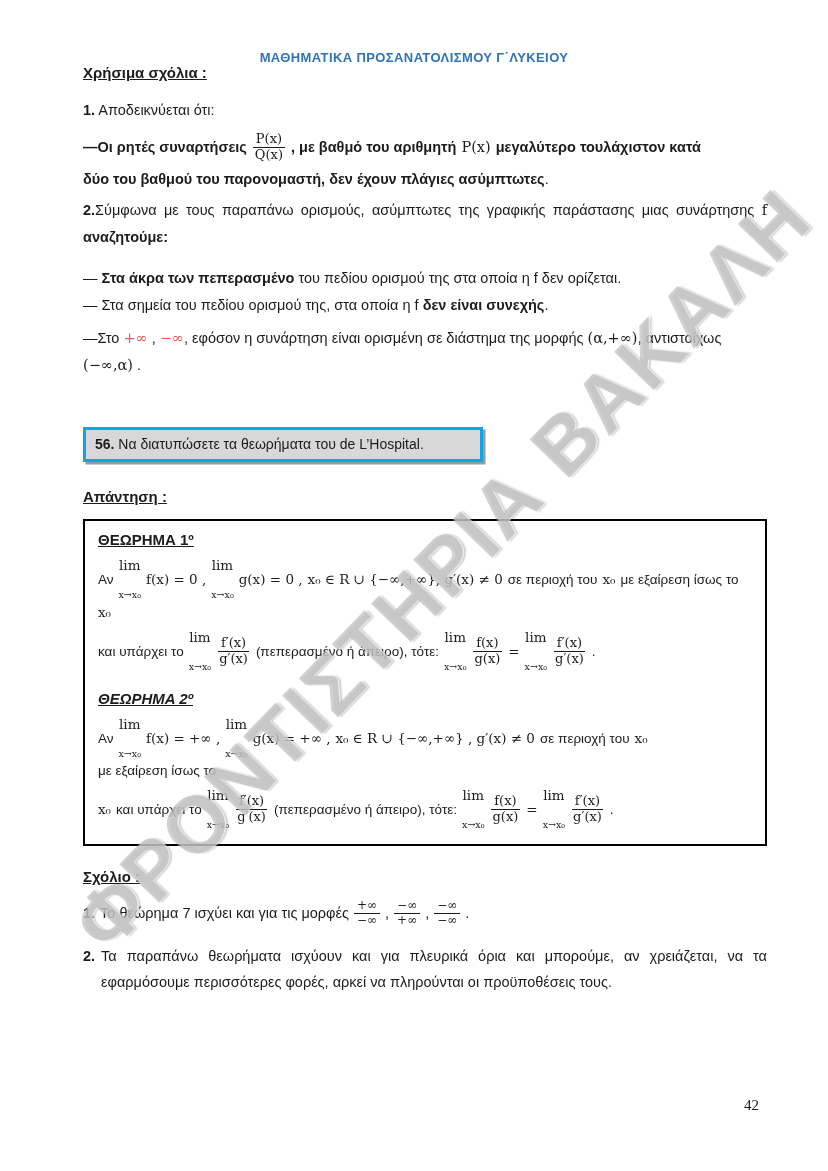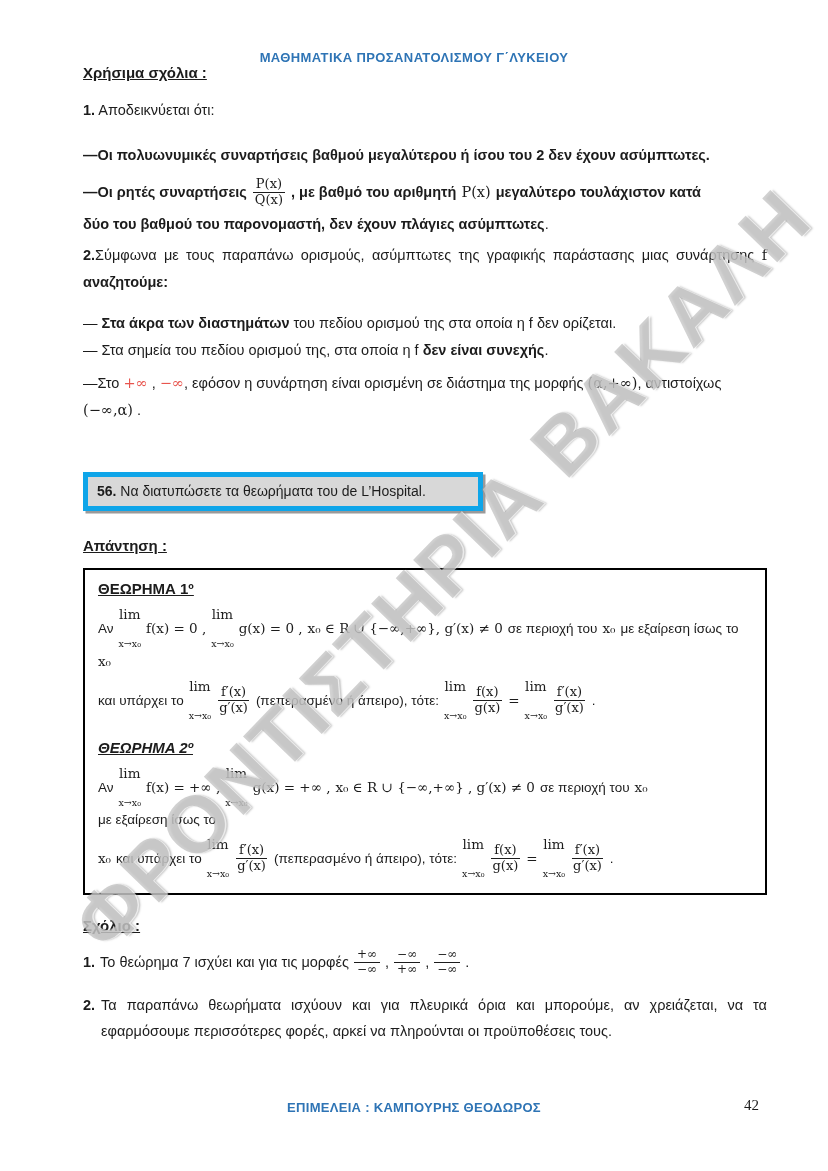--- a/index.html
+++ b/index.html
@@ -41,21 +41,21 @@
   .m-poly  { margin-top:18px; font-weight:bold; }
   .m-rational { margin-top:8px; }
   .m-rational .rline2 { margin-top:8px; font-size:14.5px; }
   .m-item2 { margin-top:10px; }
   .m-dash1 { margin-top:14px; }
   .m-dash2 { }
   .m-dash3 { margin-top:6px; }
 
   .qbox {
     margin-top:48px; width:400px;
-    background:#D8D8D8; border:5px solid #0ea5e9;
+    background:#D8D8D8; border:3px solid #0ea5e9;
     box-shadow:2.5px 2.5px 0 #9a9a9a;
     padding:5px 9px; font-size:14px; line-height:19px;
   }
 
   .answer-heading { margin-top:26px; }
 
   .tbox {
     margin-top:14px; border:2px solid #000000;
     padding:10px 13px 14px 13px; width:684px;
   }
@@ -93,39 +93,38 @@
 <div class="page">
 
   <div class="header-title">ΜΑΘΗΜΑΤΙΚΑ ΠΡΟΣΑΝΑΤΟΛΙΣΜΟΥ Γ΄ΛΥΚΕΙΟΥ</div>
 
   <div class="content">
 
     <div class="h-underline">Χρήσιμα σχόλια :</div>
 
     <p class="para m-item1"><span class="bold">1.</span> <span>Αποδεικνύεται ότι:</span></p>
 
-    <p class="para m-poly">—Οι πολυωνυμικές συναρτήσεις βαθμού μεγαλύτερου ή ίσου του 2 δεν έχουν ασύμπτωτες.</p>
 
     <div class="m-rational">
       <div class="fline">
         <span class="bold">—Οι ρητές συναρτήσεις</span>
         <span class="frac serif">
           <span class="num">P(x)</span>
           <span class="den">Q(x)</span>
         </span>
         <span class="bold">, με βαθμό του αριθμητή</span>
         <span class="serif">P(x)</span>
         <span class="bold">μεγαλύτερο τουλάχιστον κατά</span>
       </div>
       <div class="rline2"><span class="bold">δύο του βαθμού του παρονομαστή, δεν έχουν πλάγιες ασύμπτωτες</span><span>.</span></div>
     </div>
 
     <p class="para justify m-item2"><span class="bold">2.</span><span>Σύμφωνα με τους παραπάνω ορισμούς, ασύμπτωτες της γραφικής παράστασης μιας συνάρτησης</span> <span class="serif">f</span> <span class="bold">αναζητούμε:</span></p>
 
-    <p class="para m-dash1"><span>—</span> <span class="bold">Στα άκρα των διαστημάτων</span> <span>του πεδίου ορισμού της στα οποία η f δεν ορίζεται.</span></p>
+    <p class="para m-dash1"><span>—</span> <span class="bold">Στα άκρα των πεπερασμένο</span> <span>του πεδίου ορισμού της στα οποία η f δεν ορίζεται.</span></p>
 
     <p class="para m-dash2"><span>—</span> <span>Στα σημεία του πεδίου ορισμού της, στα οποία η f</span> <span class="bold">δεν είναι συνεχής</span><span>.</span></p>
 
     <p class="para m-dash3"><span>—Στο</span> <span class="red serif">+∞</span> <span>,</span> <span class="red serif">−∞</span><span>, εφόσον η συνάρτηση είναι ορισμένη σε διάστημα της μορφής</span> <span class="serif">(α,+∞)</span><span>, αντιστοίχως</span><br><span class="serif">(−∞,α)</span> <span>.</span></p>
 
     <div class="qbox"><span class="bold">56.</span> <span>Να διατυπώσετε τα θεωρήματα του de L’Hospital.</span></div>
 
     <div class="h-underline answer-heading">Απάντηση :</div>
 
     <div class="tbox">
@@ -260,16 +259,15 @@
 
     <div class="m-remark2">
       <span class="bold">2.</span>
       <span class="rtext">Τα παραπάνω θεωρήματα ισχύουν και για πλευρικά όρια και μπορούμε, αν χρειάζεται, να τα εφαρμόσουμε περισσότερες φορές, αρκεί να πληρούνται οι προϋποθέσεις τους.</span>
     </div>
 
   </div>
 
   <div class="watermark">ΦΡΟΝΤΙΣΤΗΡΙΑ ΒΑΚΑΛΗ</div>
 
-  <div class="footer-credit">ΕΠΙΜΕΛΕΙΑ : ΚΑΜΠΟΥΡΗΣ ΘΕΟΔΩΡΟΣ</div>
   <div class="footer-page">42</div>
 
 </div>
 
 </body></html>

